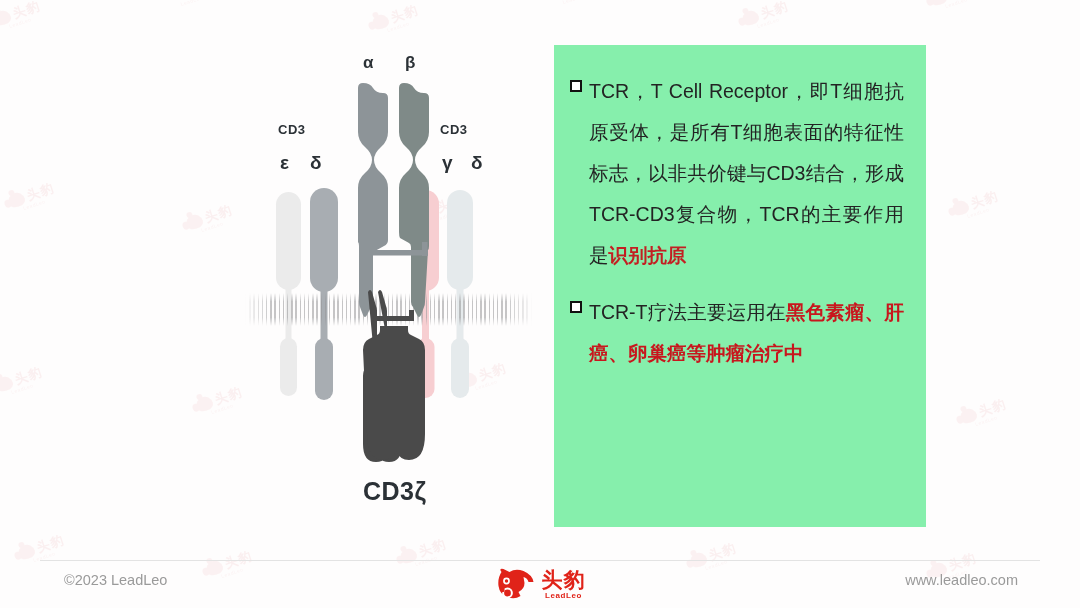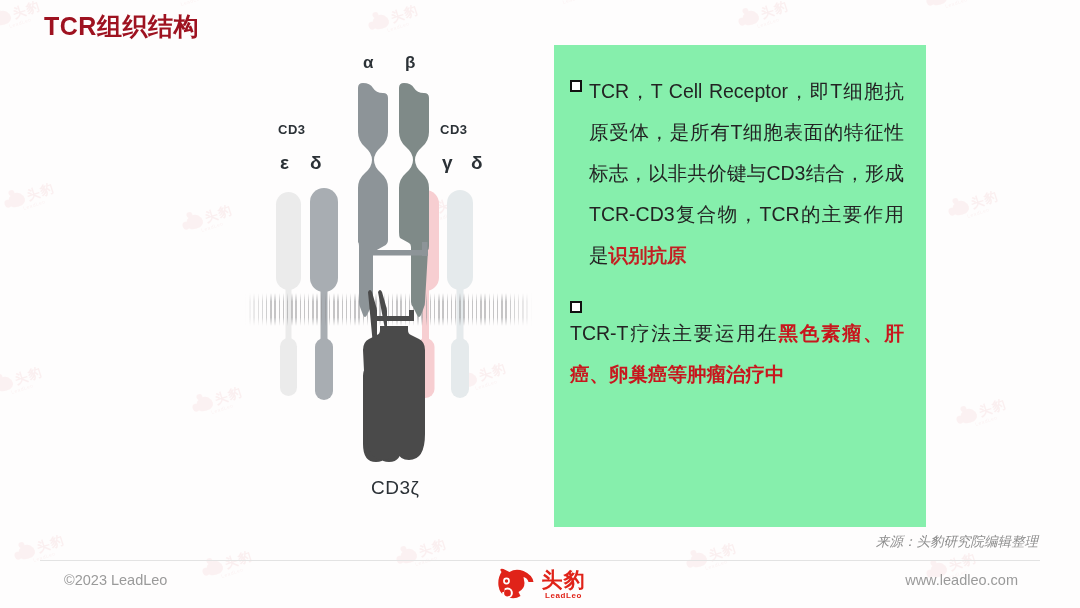--- a/index.html
+++ b/index.html
@@ -42,21 +42,21 @@
     letter-spacing:.5px;white-space:nowrap;
   }
 
   
   #diagram{position:absolute;left:200px;top:40px;width:350px;height:480px;z-index:3;}
 
   .lbl{position:absolute;color:#2b3136;white-space:nowrap;font-weight:normal;}
   .lbl-cd3{font-size:13px;font-weight:bold;letter-spacing:.5px;}
   .lbl-greek{font-size:19px;font-weight:bold;}
   .lbl-ab{font-size:17px;font-weight:bold;}
-  .lbl-zeta{font-size:19px;font-weight:normal;letter-spacing:.5px;margin-left:8px;}
+  .lbl-zeta{font-size:25px;font-weight:bold;letter-spacing:.5px;}
 
   
   #membrane{
     position:absolute;left:45px;top:253px;width:288px;height:33px;z-index:2;
     background:
       repeating-linear-gradient(90deg,
         rgba(150,150,152,.55) 0px, rgba(150,150,152,.55) 1.4px,
         rgba(255,255,255,0) 1.4px, rgba(255,255,255,0) 4.2px);
     -webkit-mask-image:linear-gradient(90deg,rgba(0,0,0,0) 0%,#000 9%,#000 91%,rgba(0,0,0,0) 100%),
                        linear-gradient(180deg,rgba(0,0,0,0) 0%,#000 26%,#000 74%,rgba(0,0,0,0) 100%);
@@ -79,21 +79,21 @@
   .bullet-block{display:flex;align-items:flex-start;}
   .bullet-sq{
     flex:0 0 auto;width:12px;height:12px;border:2.5px solid #111;
     background:#fff;margin-top:9px;margin-right:7px;box-sizing:border-box;
   }
   .bullet-text{
     flex:1 1 auto;font-size:19.5px;line-height:41px;color:#232323;
     text-align:justify;text-justify:inter-ideograph;
     font-family:"Liberation Sans","DejaVu Sans",sans-serif;
   }
-  .para2{margin-top:16px;flex-direction:column;}
+  .para2{margin-top:16px;}
   .para2 .bullet-text{text-indent:0;}
   .hl{color:#c31f22;font-weight:bold;}
   .hl-strong{color:#c8161d;font-weight:bold;}
 
   
   #source{
     position:absolute;right:42px;top:533px;z-index:5;
     font-size:13.5px;color:#8d8d8d;font-style:italic;white-space:nowrap;
     font-family:"Liberation Sans",sans-serif;
   }
@@ -254,21 +254,20 @@
     </div>
     <div class="wm" style="left:930px;top:558px;transform:rotate(-18deg);">
       <div class="wm-row">
           <span class="paw"></span>
           <span class="wm-mark">头豹</span>
         </div>
       <div class="wm-sub">LeadLeo</div>
     </div>
   </div>
 
-  <div id="title">TCR组织结构</div>
 
   <div id="diagram">
 
     <svg class="svg-back" width="350" height="480" viewBox="0 0 350 480">
 
       <g>
         <rect x="76" y="152" width="25" height="98" rx="12.5" fill="#ebebeb"></rect>
         <rect x="85.5" y="243" width="6" height="60" fill="#ebebeb"></rect>
         <rect x="80" y="298" width="17" height="58" rx="8.5" fill="#ebebeb"></rect>
       </g>
@@ -359,21 +358,20 @@
       <span class="bullet-text"><span>TCR，T Cell Receptor，即T细胞抗原受体，是所有T细胞表面的特征性标志，以非共价键与CD3结合，形成TCR-CD3复合物，TCR的主要作用是</span><span class="hl">识别抗原</span></span>
     </div>
 
     <div class="bullet-block para2">
       <span class="bullet-sq"></span>
       <span class="bullet-text"><span> TCR-T疗法主要运用在</span><span class="hl-strong">黑色素瘤、肝癌、卵巢癌等肿瘤治疗中</span></span>
     </div>
 
   </div>
 
-  <div id="source">来源：头豹研究院编辑整理</div>
   <div id="hr"></div>
 
   <div id="footer-left">©2023 LeadLeo</div>
   <div id="footer-right">www.leadleo.com</div>
 
   <div id="logo">
     <svg width="42" height="36" viewBox="0 0 42 36">
       <path d="M7 6 Q4 2 9 3 L15 6 Q21 2 29 5 Q38 9 39 16 L34 16 Q33 12 29 11 L30 17
                Q30 23 24 26 L26 30 Q20 34 13 31 Q5 28 4 20 Q3 12 7 6 Z" fill="#e02319"></path>
       <circle cx="12" cy="15" r="3.4" fill="#ffffff"></circle>

